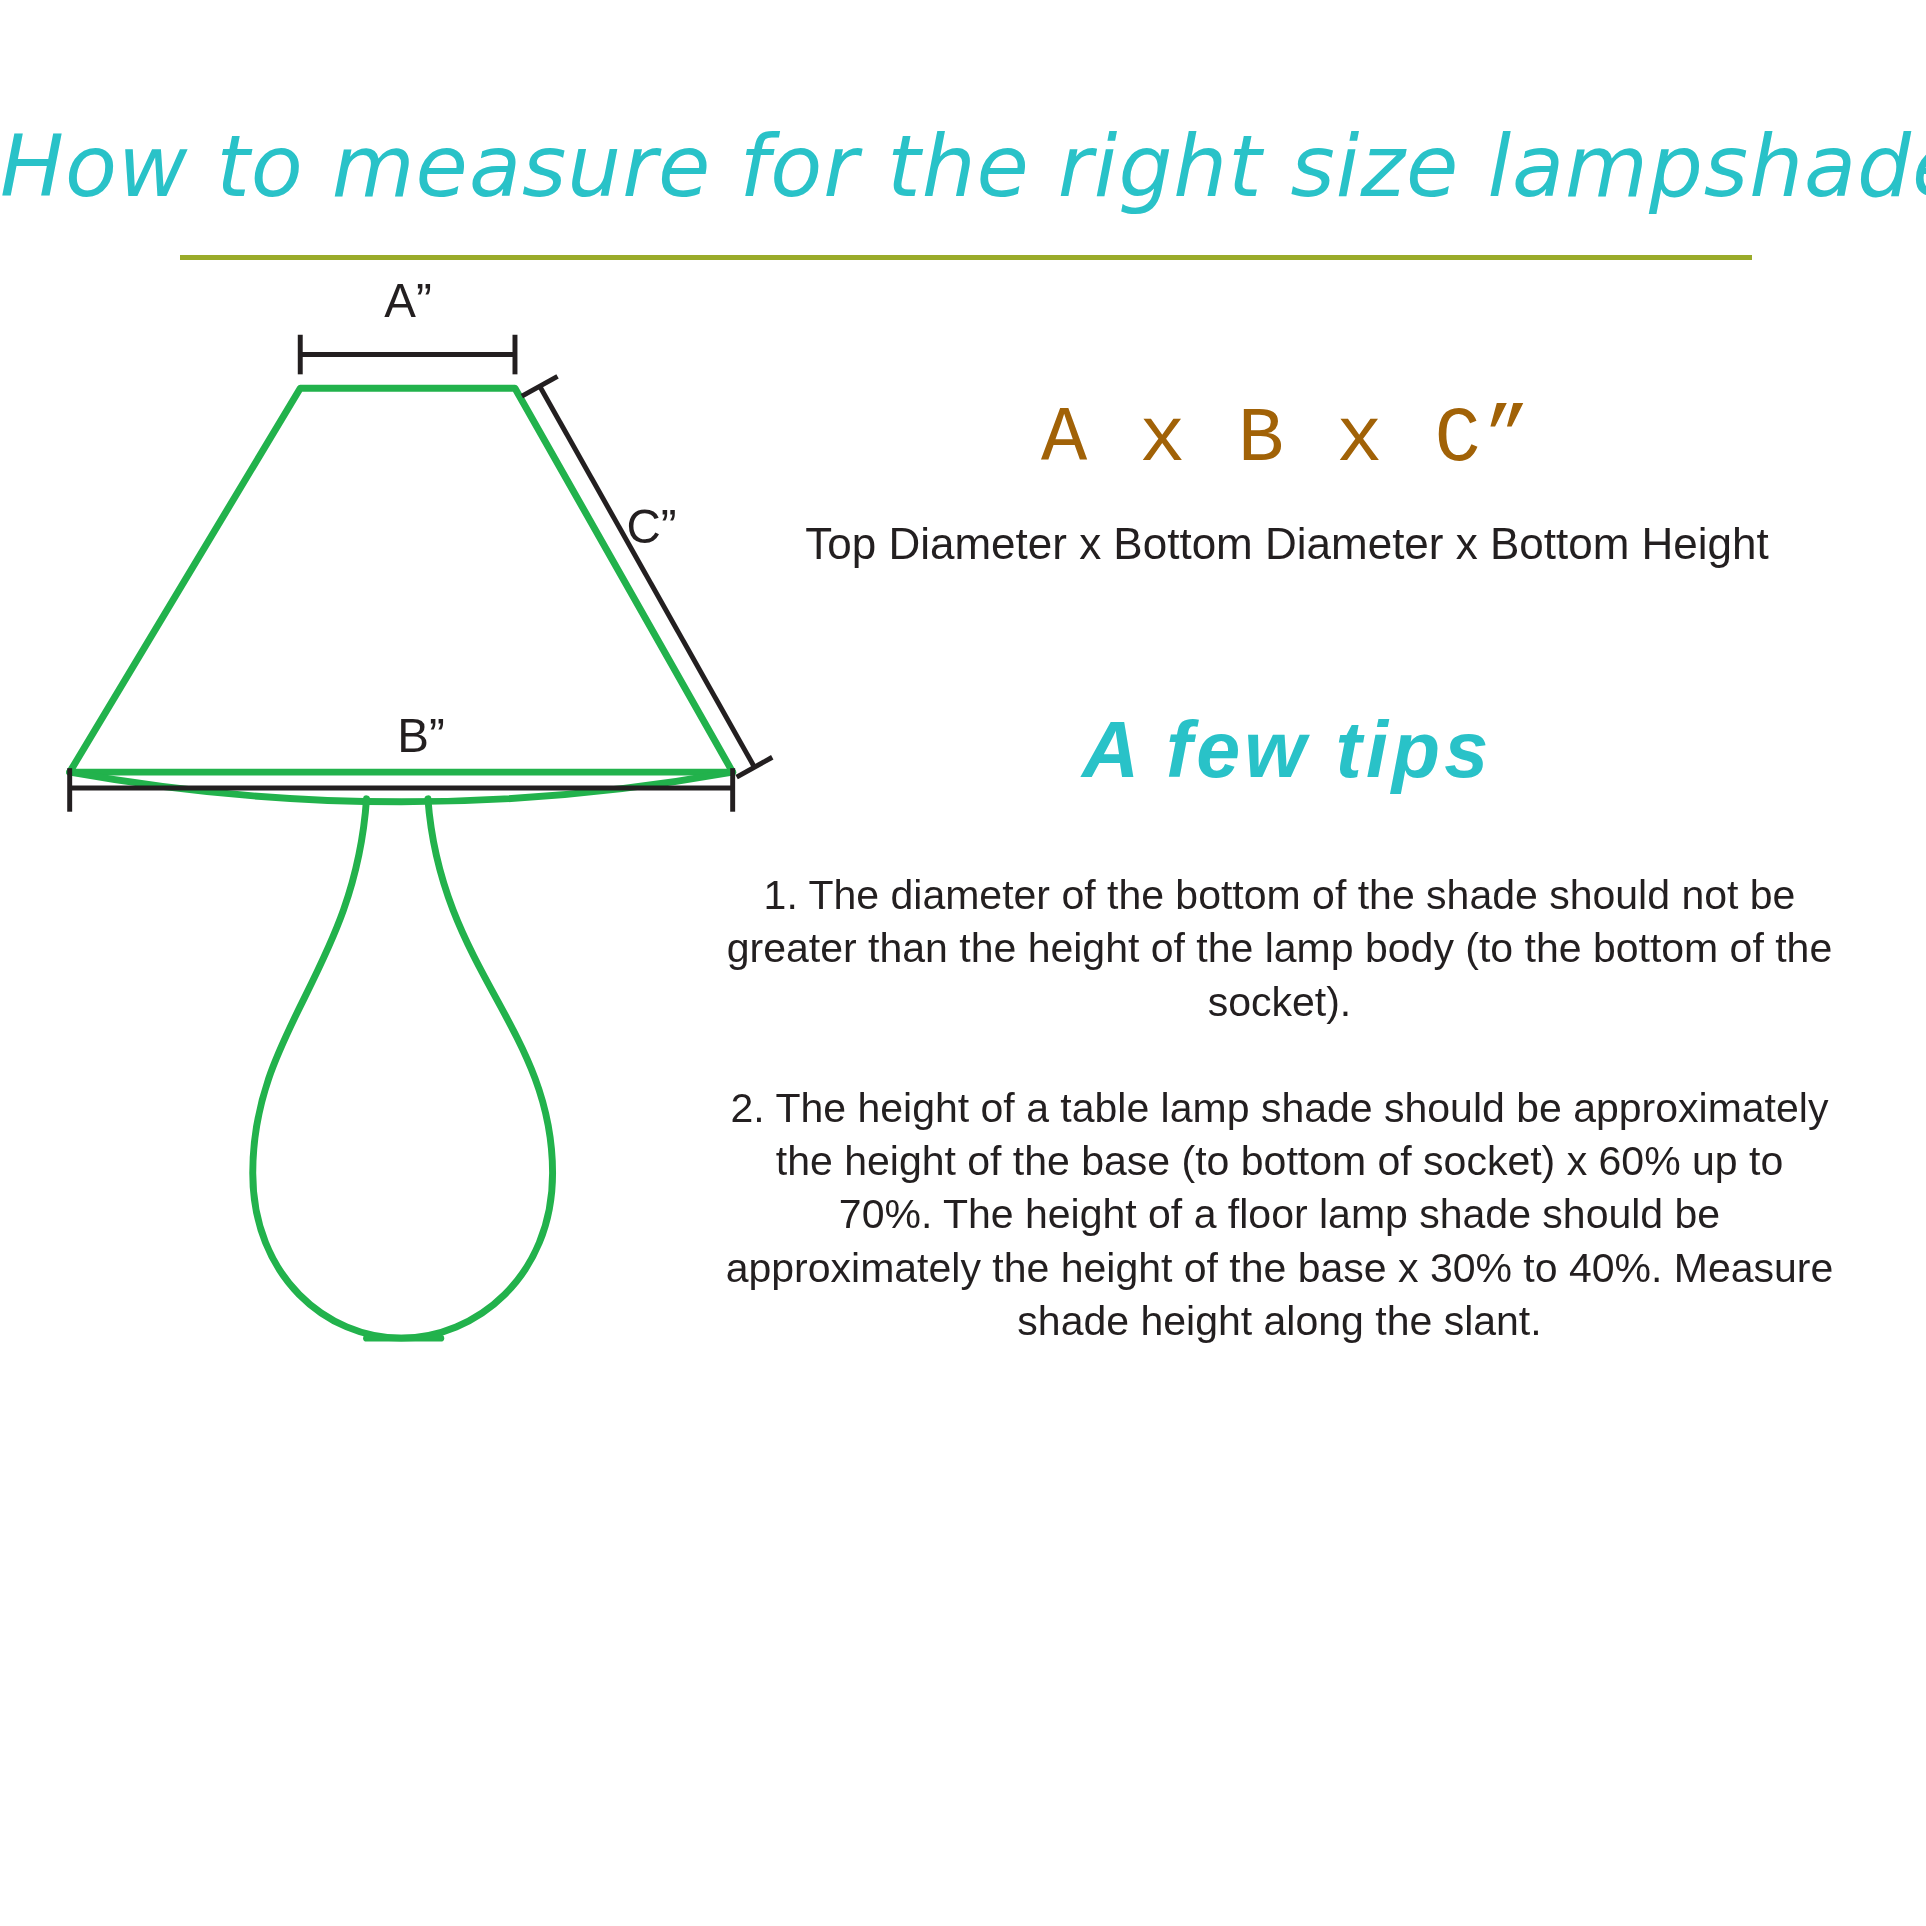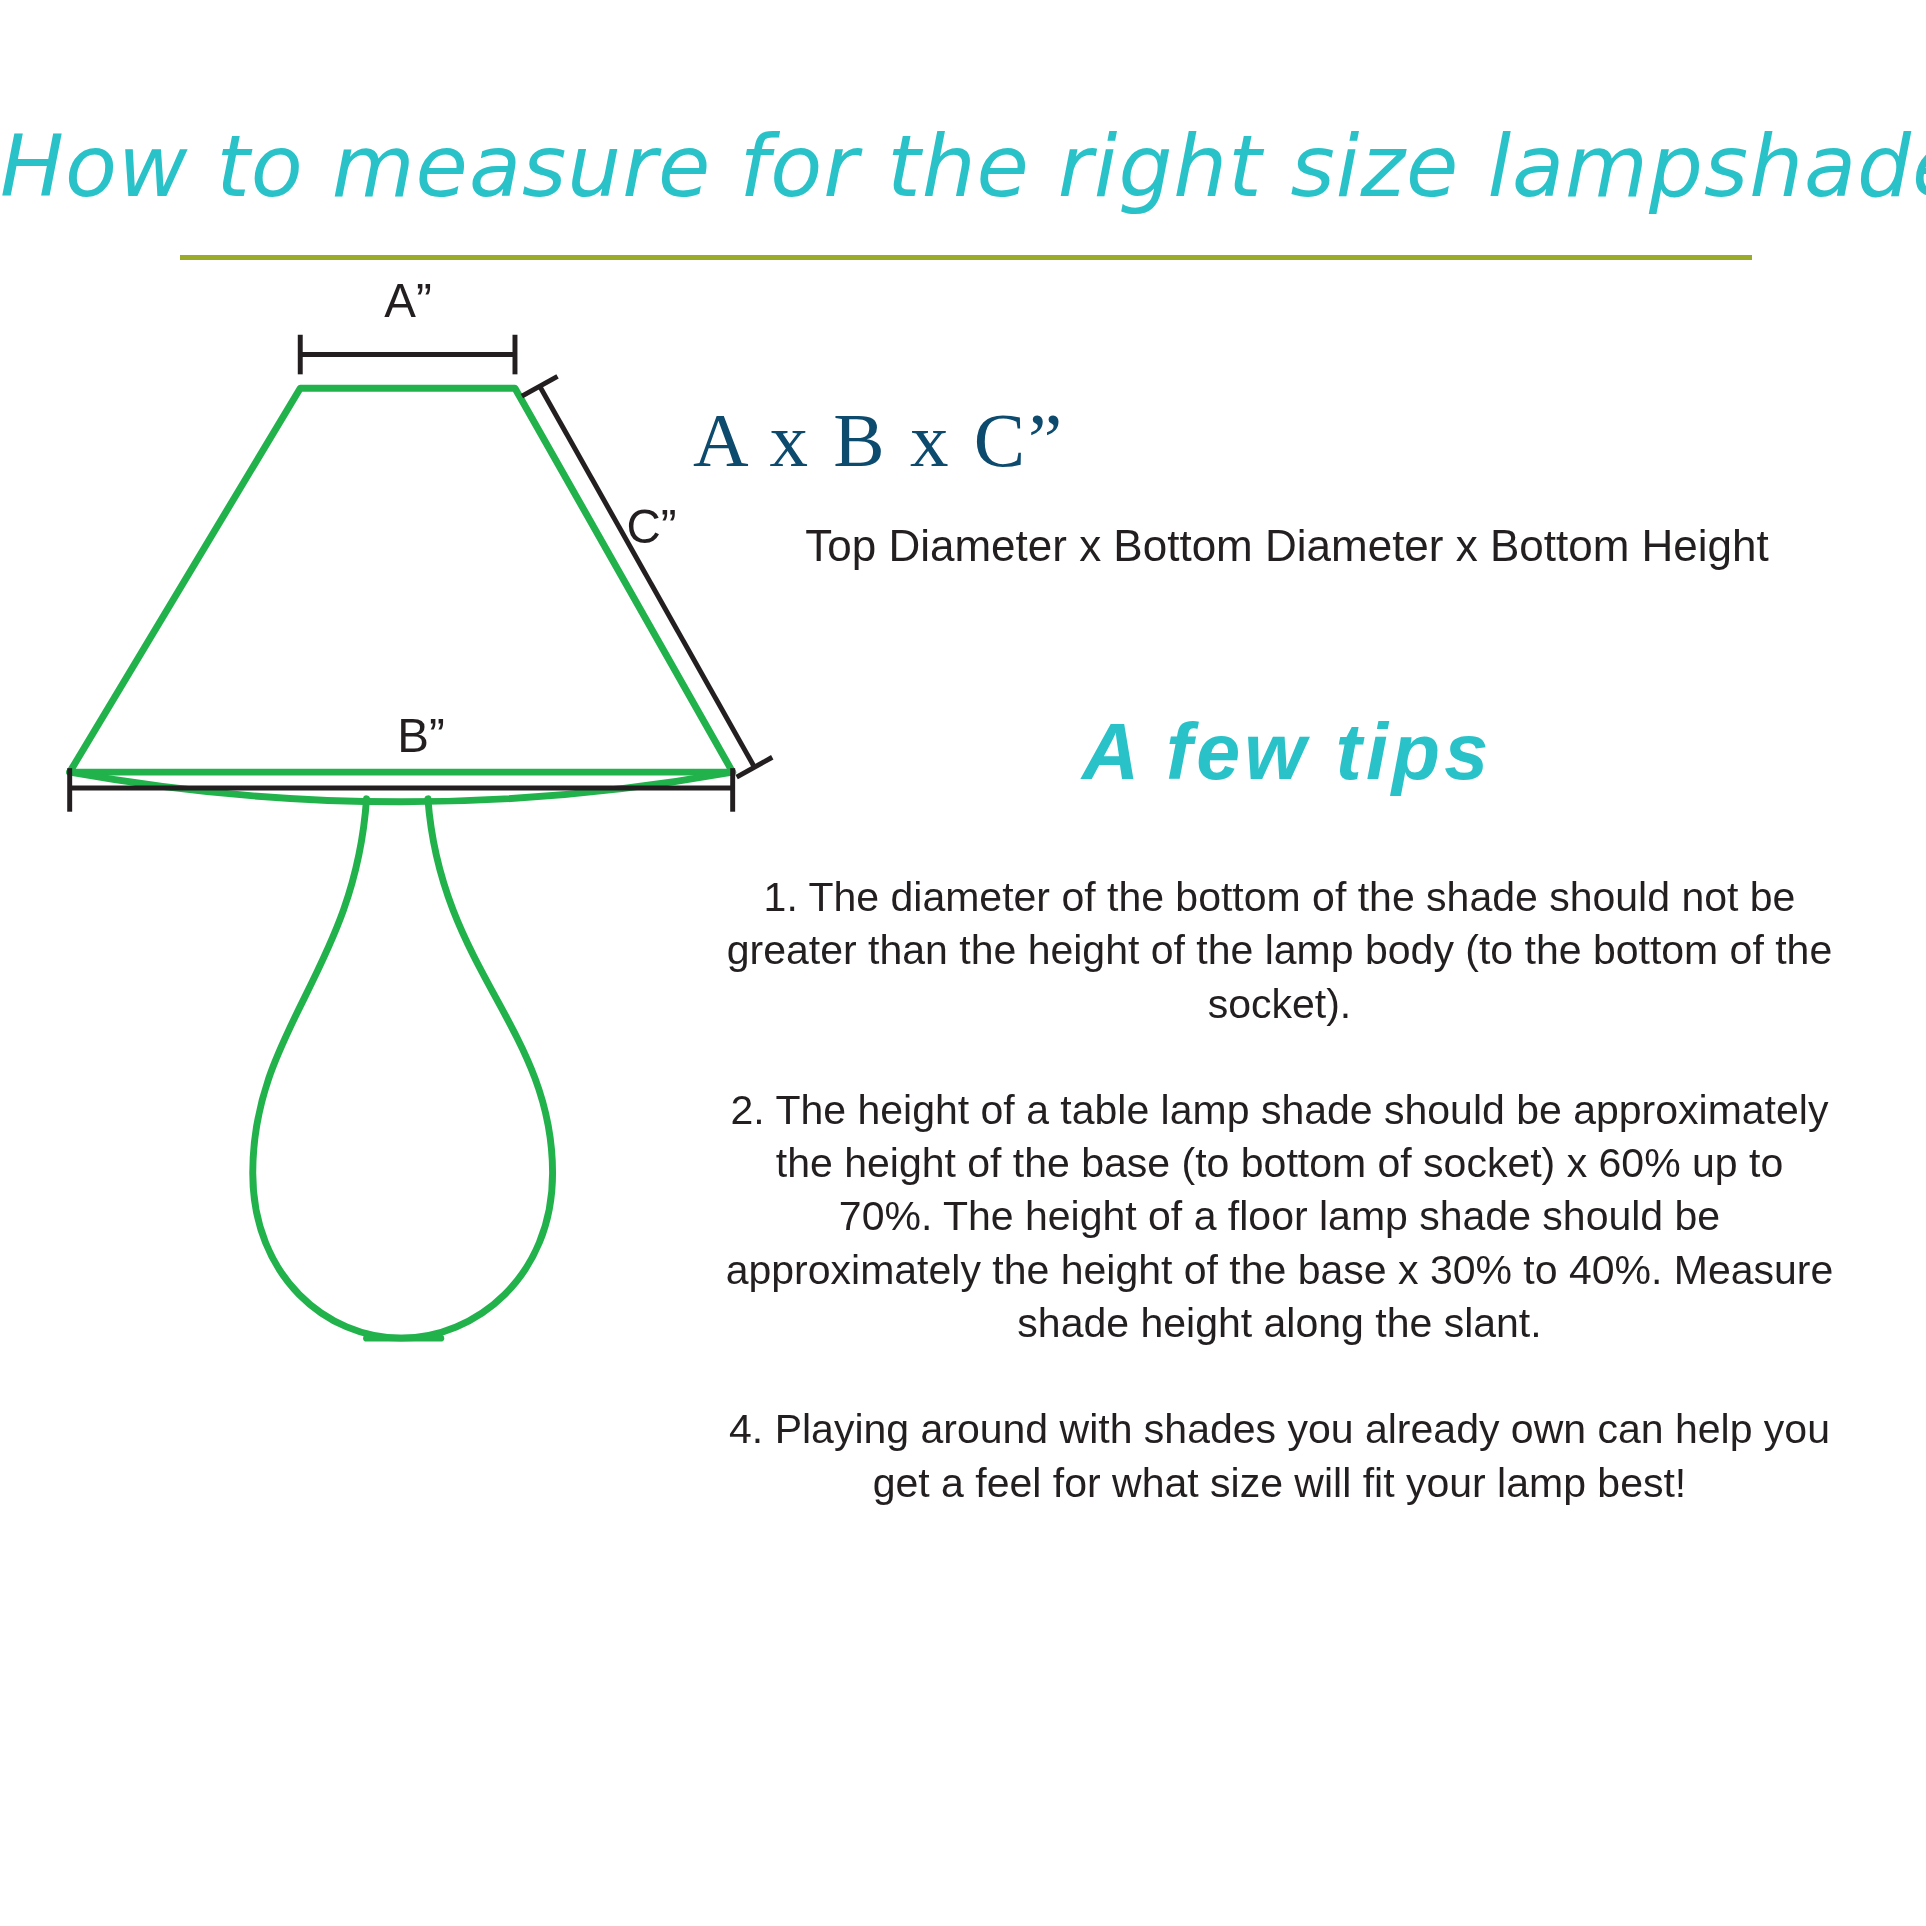--- a/index.html
+++ b/index.html
@@ -56,26 +56,26 @@
   }
 
   
   .right-col {
     position: absolute;
     left: 693px;
     top: 396px;
     width: 1188px;
   }
   .formula {
-    text-align: left;
+    text-align: center;
     font-size: 77px;
     font-weight: 400;
     letter-spacing: 3px;
-    color: #0c4a6e;
-    font-family: Liberation Serif, serif;
+    color: #a16207;
+    font-family: Liberation Mono, monospace;
   }
   .formula-sub {
     margin-top: 36px;
     text-align: center;
     font-size: 44px;
     color: #231f20;
     font-family: "Liberation Sans", sans-serif;
     white-space: nowrap;
   }
   .tips-heading {
@@ -153,18 +153,17 @@
 
   <div class="right-col">
     <div class="formula">A x B x C”</div>
     <div class="formula-sub">Top Diameter x Bottom Diameter x Bottom Height</div>
 
     <div class="tips-heading">A few tips</div>
 
     <div class="tips">
       <div class="tip">1. The diameter of the bottom of the shade should not be greater than the height of the lamp body (to the bottom of the socket).</div>
       <div class="tip">2. The height of a table lamp shade should be approximately the height of the base (to bottom of socket) x 60% up to 70%. The height of a floor lamp shade should be approximately the height of the base x 30% to 40%. Measure shade height along the slant.</div>
-      <div class="tip">4. Playing around with shades you already own can help you get a feel for what size will fit your lamp best!</div>
     </div>
   </div>
 
 </div>
 
 
 </body></html>

